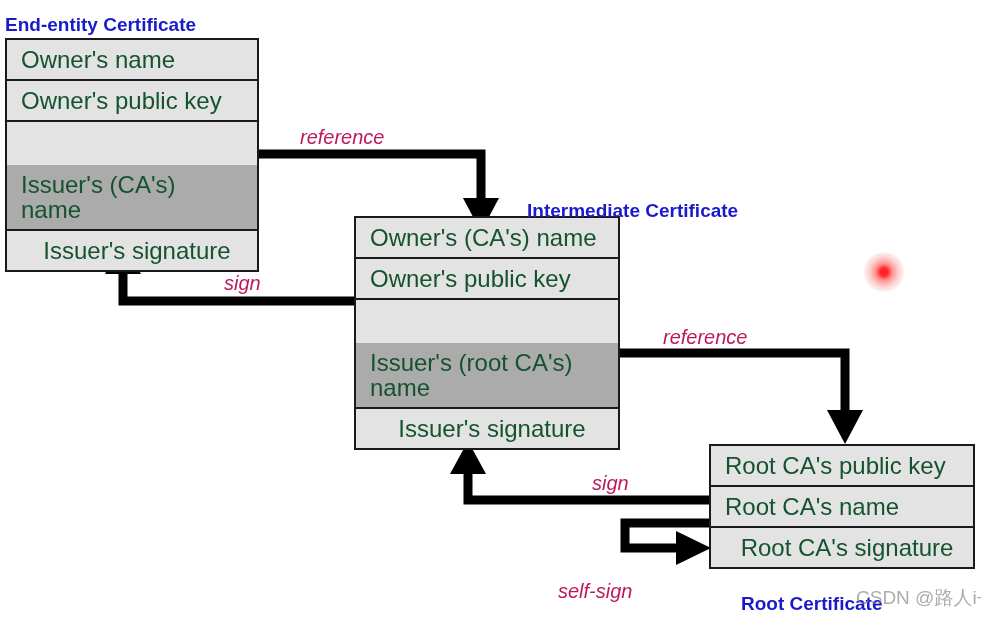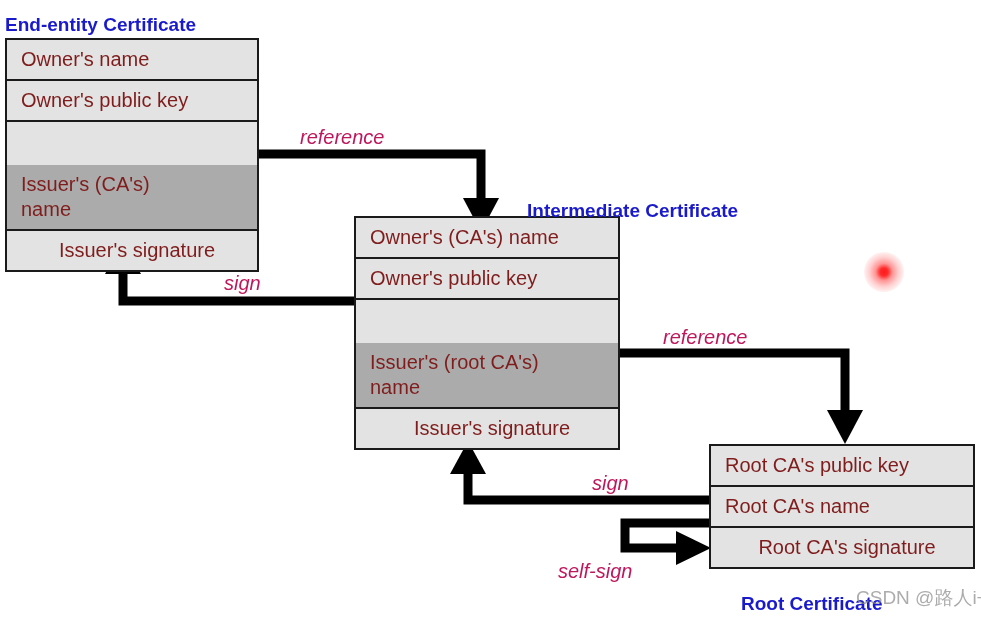--- a/index.html
+++ b/index.html
@@ -20,22 +20,22 @@
     position: absolute;
     border: 2px solid #1a1a1a;
     box-sizing: border-box;
     background: #e3e3e3;
     z-index: 5;
   }
   .cert-row {
     box-sizing: border-box;
     border-bottom: 2px solid #1a1a1a;
     background: #e3e3e3;
-    color: #7f1d1d;
-    font-size: 20px;
+    color: #14532d;
+    font-size: 24px;
     line-height: 25px;
     padding: 7px 4px 7px 14px;
     white-space: pre-line;
   }
   .cert-row:last-child {
     border-bottom: none;
     text-align: center;
   }
   .cert-row.shaded {
     background: #ababab;
@@ -142,19 +142,19 @@
   <div class="cert-title" style="left:741px; top:593px;">Root Certificate</div>
 
   <div class="edge-label" style="left:300px; top:126px;">reference</div>
 
   <div class="edge-label" style="left:224px; top:272px;">sign</div>
 
   <div class="edge-label" style="left:663px; top:326px;">reference</div>
 
   <div class="edge-label" style="left:592px; top:472px;">sign</div>
 
-  <div class="edge-label" style="left:558px; top:560px;">self-sign</div>
+  <div class="edge-label" style="left:558px; top:580px;">self-sign</div>
 
   <div class="cursor-dot" style="left:864px; top:252px;"></div>
 
   <div class="watermark" style="left:856px; top:585px;">CSDN @路人i++</div>
 
 </div>
 
 </body></html>

